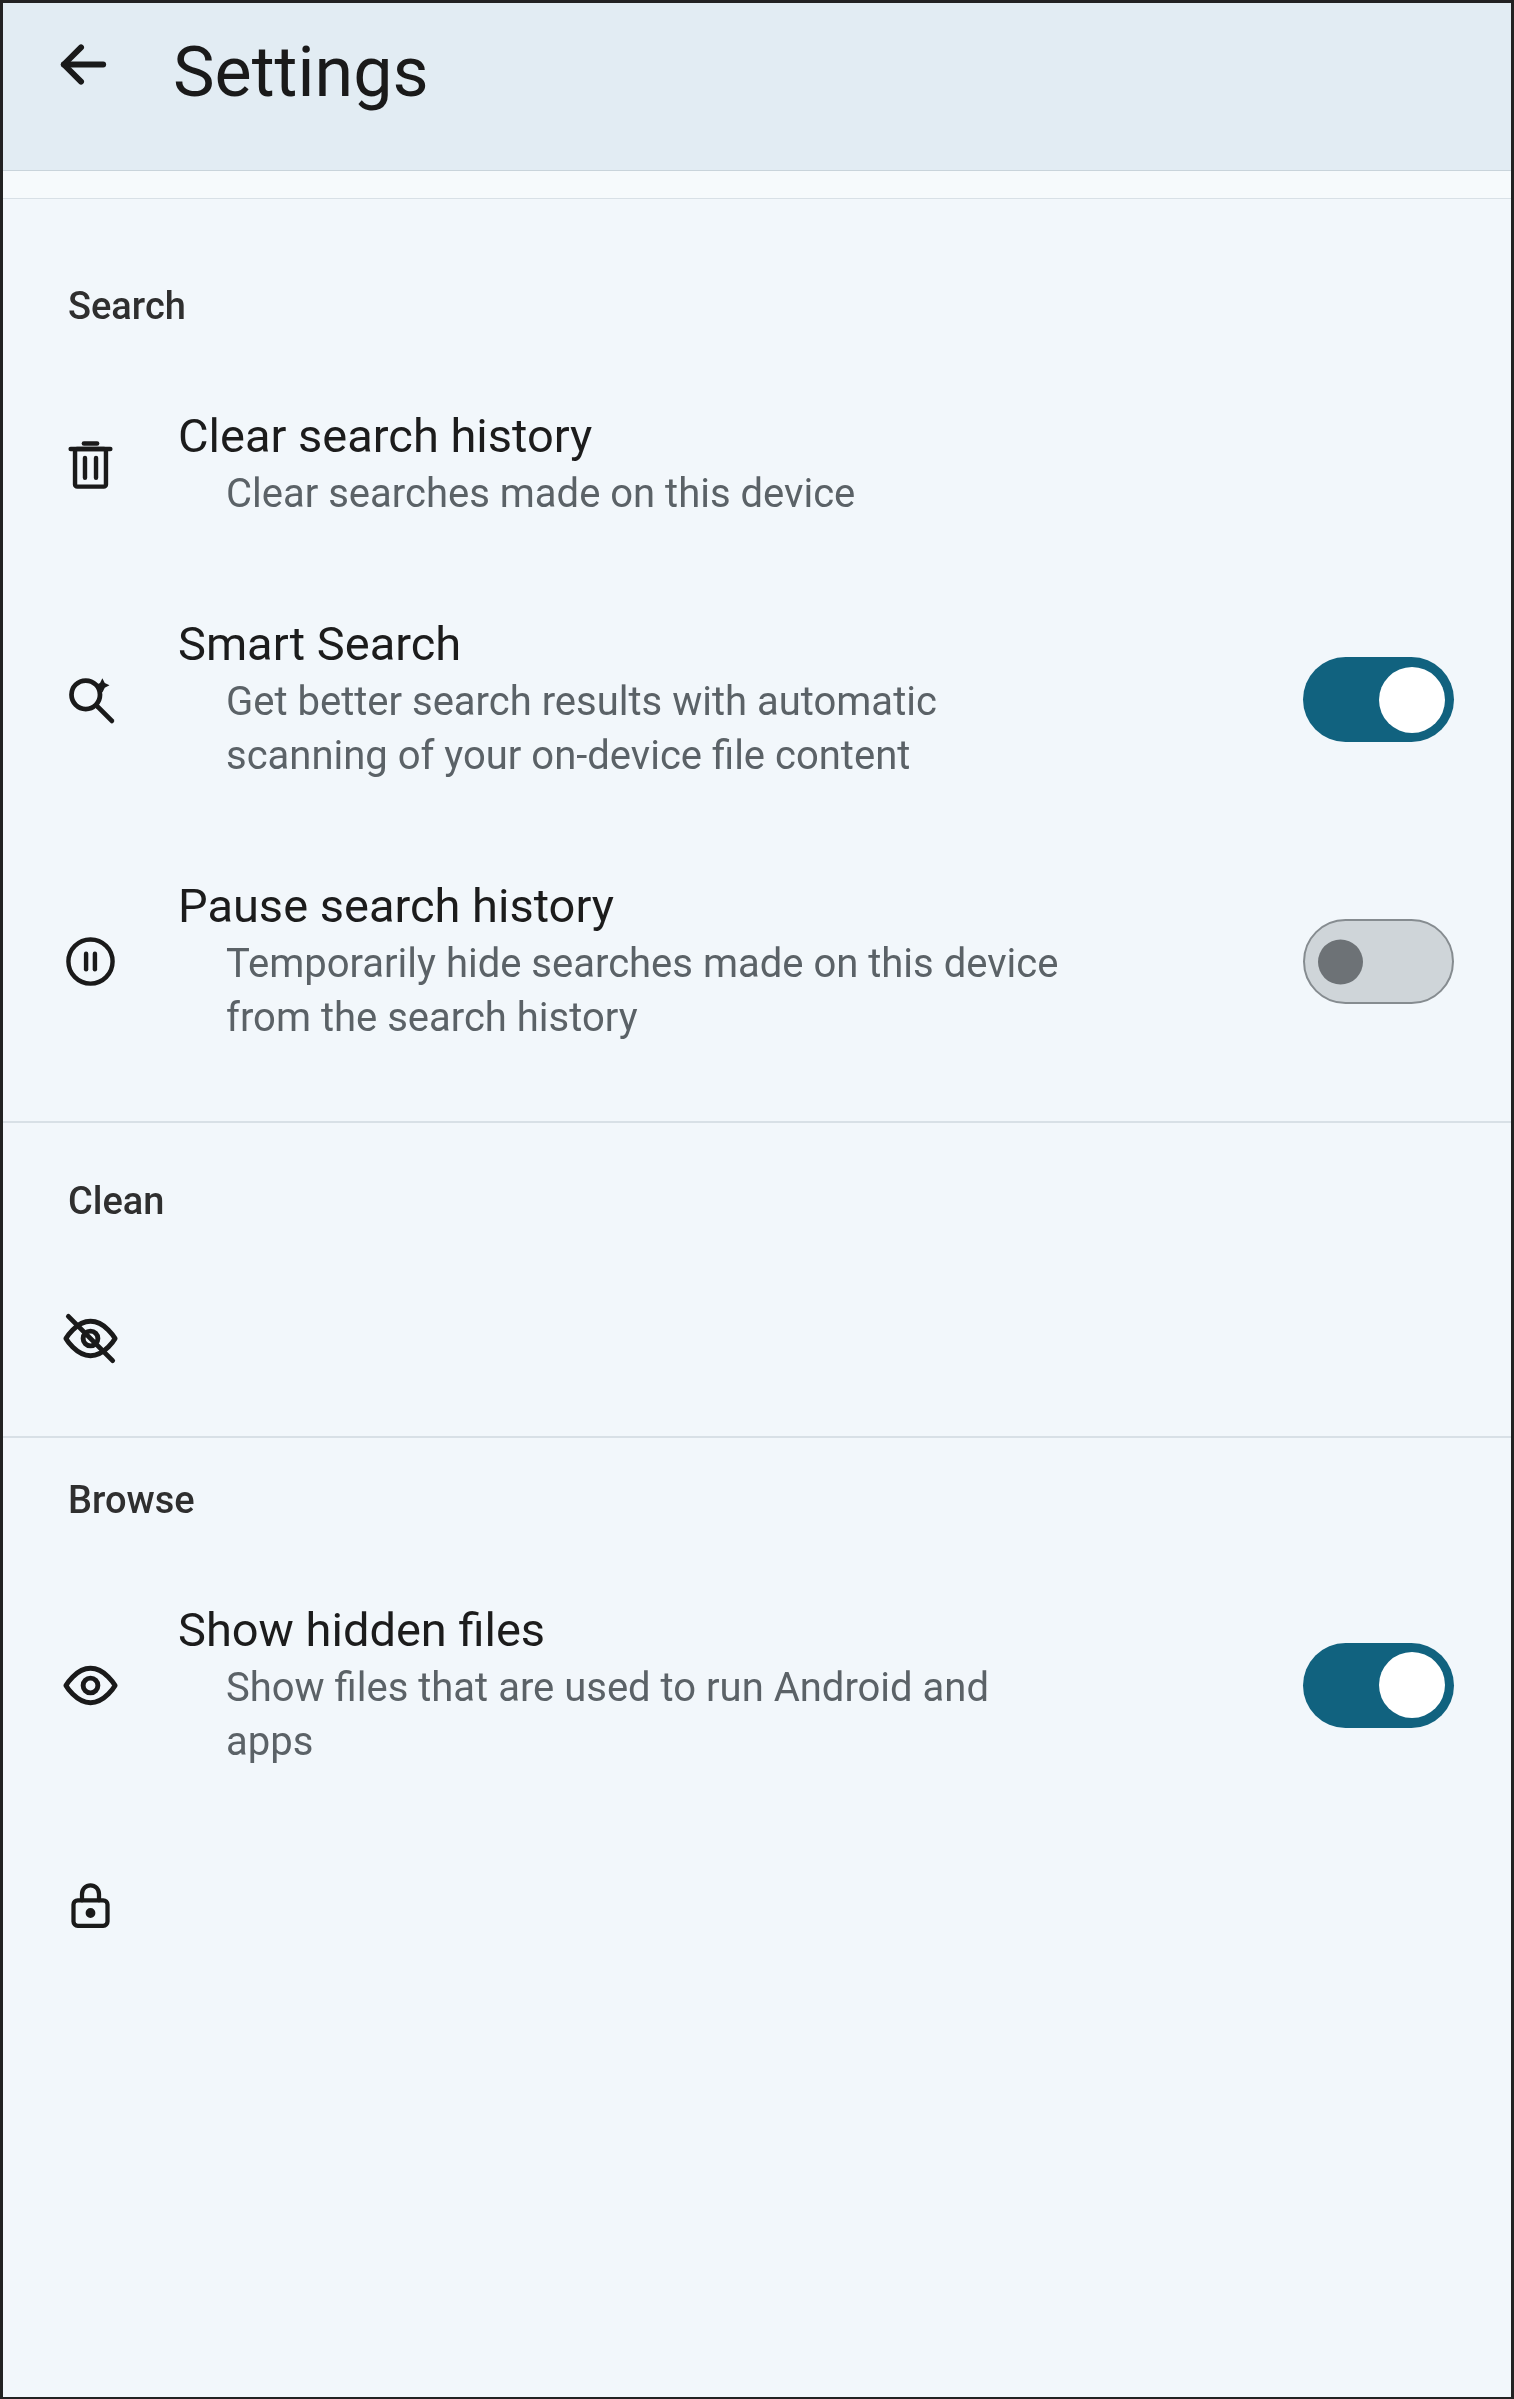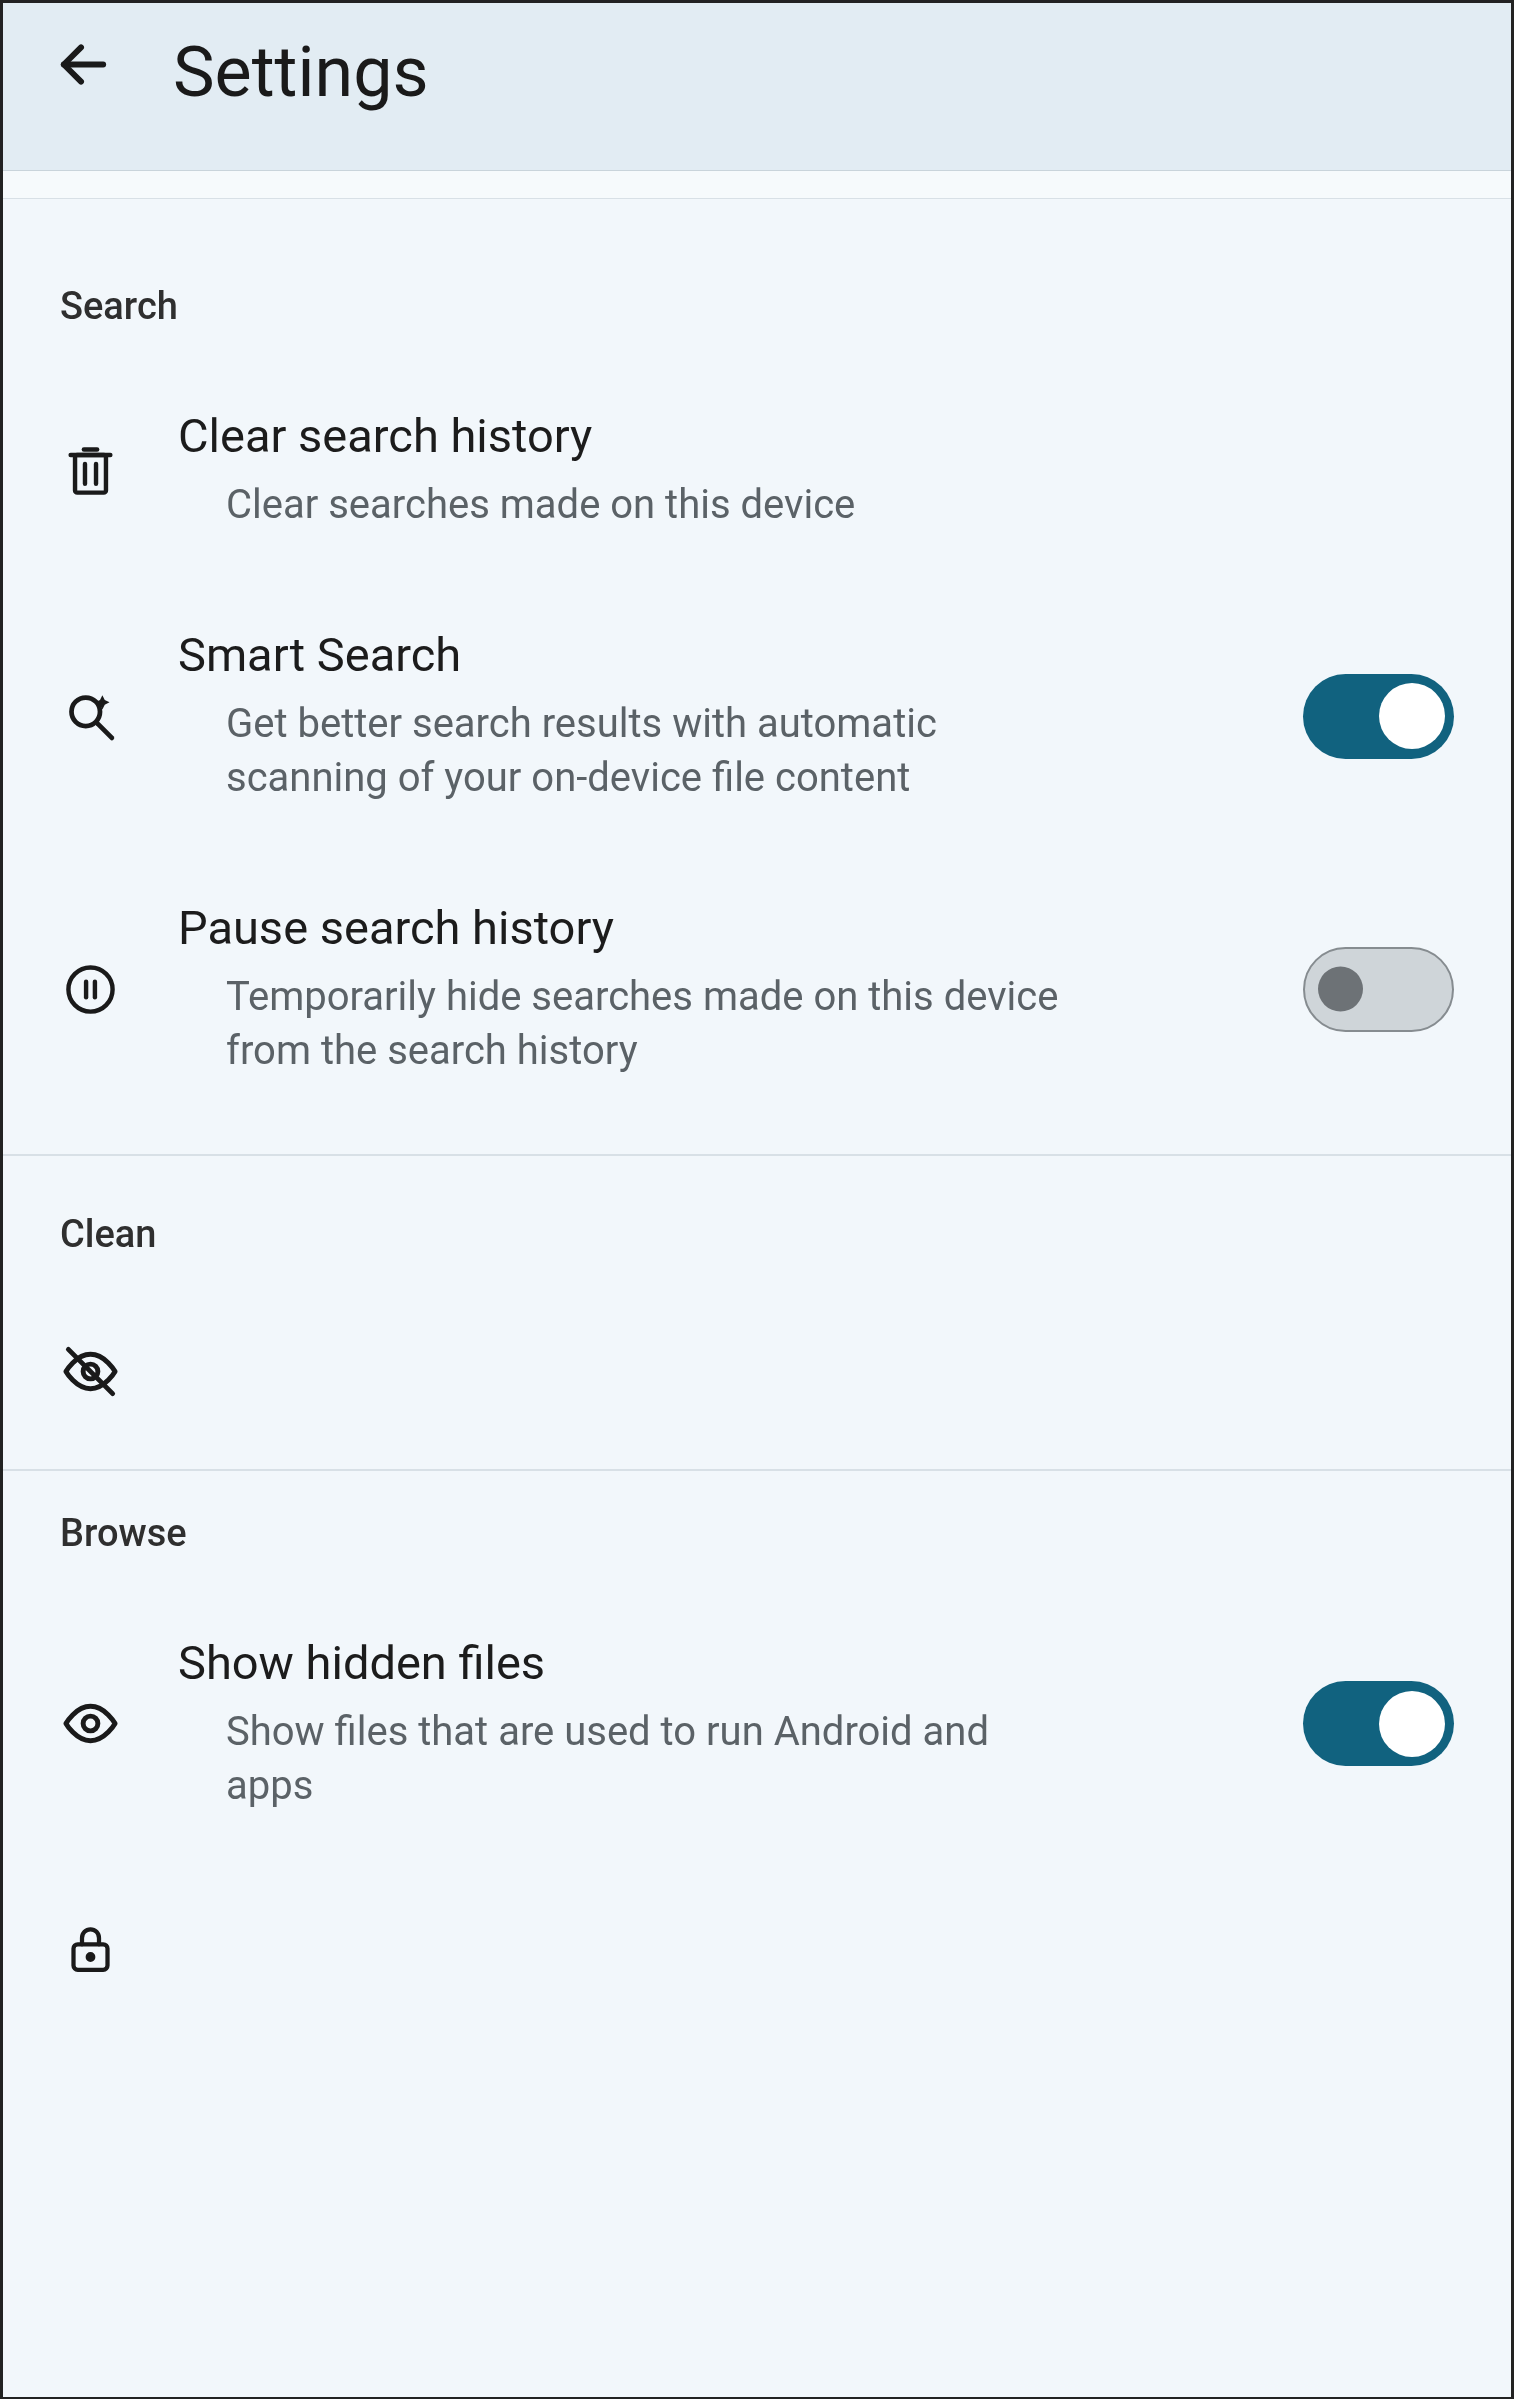--- a/index.html
+++ b/index.html
@@ -38,20 +38,21 @@
     border-bottom: 0.9px solid #d8e0e6;
   }
   .section {
     padding-top: 57px;
   }
   .section-header {
     font-size: 38px;
     font-weight: 500;
     color: #2f2f2f;
     padding: 28px 57px 47px 57px;
+    margin-left: 8px;
   }
   .row {
     display: flex;
     align-items: center;
     padding: 33px 38px 43px 52px;
     gap: 52px;
     cursor: pointer;
   }
   .row-icon {
     width: 71px;
@@ -59,21 +60,21 @@
     display: flex;
     align-items: center;
     justify-content: center;
     flex-shrink: 0;
     color: #1a1a1a;
   }
   .row-text {
     flex: 1;
     display: flex;
     flex-direction: column;
-    gap: 15px;
+    gap: 4px;
     min-width: 0;
   }
   .row-title {
     font-size: 47px;
     font-weight: 400;
     color: #1c1c1c;
   }
   .row-sub {
     font-size: 40px;
     font-weight: 400;

